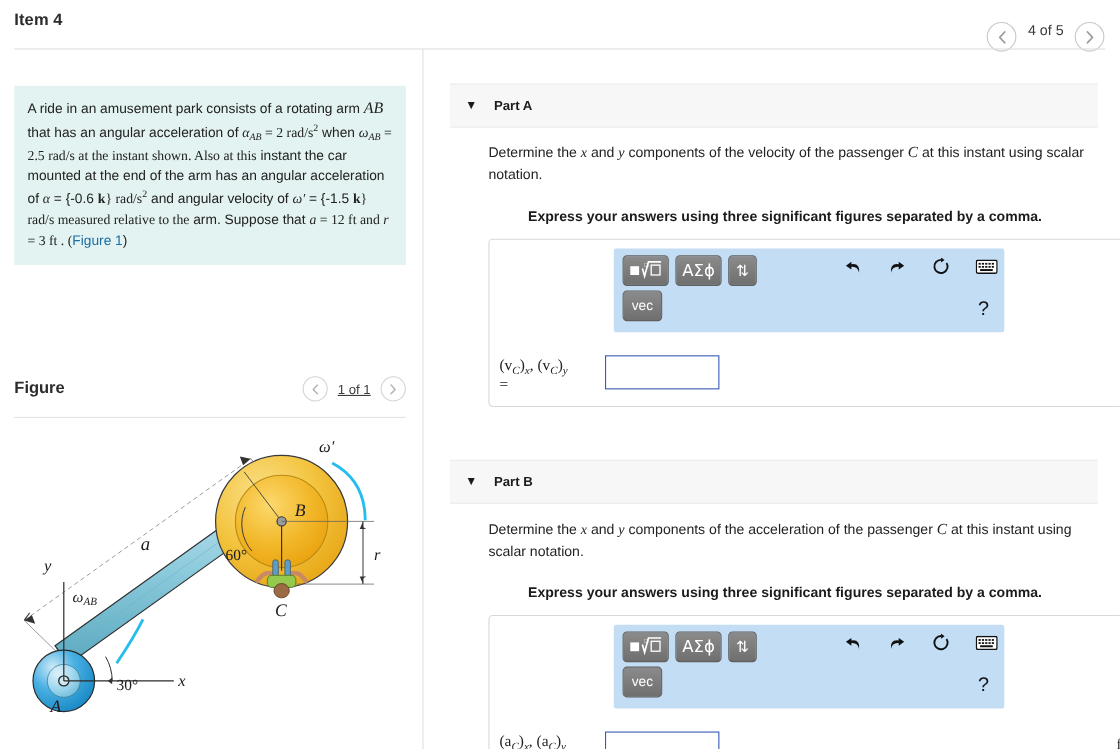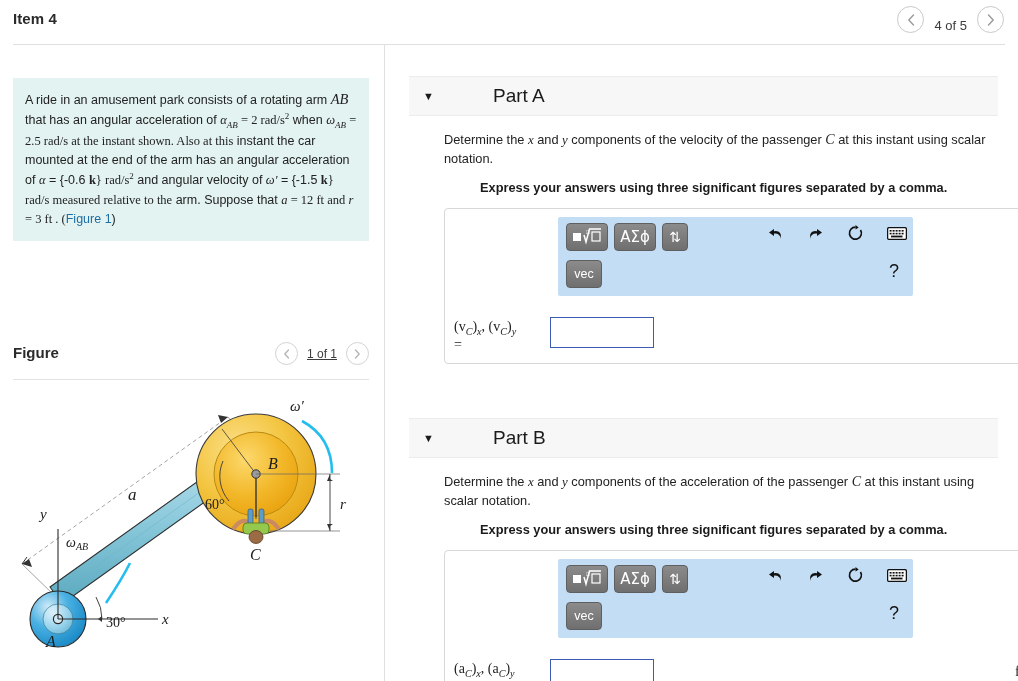--- a/index.html
+++ b/index.html
@@ -16,22 +16,22 @@
   
   .topbar {
     position: absolute; left: 0; top: 0; width: 1018px; height: 44px;
   }
   .item-title {
     position: absolute; left: 13px; top: 10px;
     font-size: 15px; font-weight: bold; color: #2b2b2b;
     letter-spacing: .1px;
   }
   .pager {
-    position: absolute; right: 14px; top: 6px;
-    display: flex; align-items: flex-end; gap: 10px;
+    position: absolute; right: 14px; top: 20px;
+    display: flex; align-items: flex-start; gap: 10px;
   }
   .circ-btn {
     width: 27px; height: 27px; border-radius: 50%;
     border: 1px solid #c9c9c9; background: #fff;
     display: flex; align-items: center; justify-content: center;
     color: #8a8a8a; font-size: 13px; line-height: 1;
     cursor: pointer; user-select: none;
   }
   .pager-label { font-size: 13px; color: #3c3c3c; }
 
@@ -89,25 +89,25 @@
   .part-block { position: absolute; left: 24px; width: 589px; }
   .part-header {
     height: 40px; background: #f7f7f7;
     display: flex; align-items: center;
     border-top: 1px solid #ececec; border-bottom: 1px solid #ececec;
   }
   .caret {
     width: 26px; margin-left: 14px; color: #1b1b1b; font-size: 11px;
     line-height: 1; cursor: pointer;
   }
-  .part-label { font-size: 19px; font-weight: normal; color: #1b1b1b; margin-left: 44px; }
+  .part-label { font-size: 12px; font-weight: bold; color: #1b1b1b; }
 
   .part-body { padding: 14px 0 0 35px; }
   .prompt { font-size: 12.8px; line-height: 1.45; color: #222; max-width: 556px; }
-  .bold-instr { font-size: 12.8px; font-weight: bold; color: #1b1b1b; margin-top: 11px; padding-left: 36px; }
+  .bold-instr { font-size: 12.8px; font-weight: bold; color: #1b1b1b; margin-top: 20px; padding-left: 36px; }
 
   .answer-card {
     margin-top: 13px; width: 607px;
     border: 1px solid #d8d8d8; border-radius: 4px; background: #fff;
     padding: 8px 10px 10px 9px;
   }
   .mathbar {
     margin-left: 104px; width: 355px; background: #c3ddf4;
     border-radius: 2px; padding: 6px 8px 8px 8px; position: relative;
     min-height: 76px;
@@ -115,21 +115,21 @@
   .mb-row { display: flex; align-items: flex-start; gap: 6px; }
   .mbtn {
     background: linear-gradient(#8b8b8b, #6f6f6f);
     border: 1px solid #5f5f5f; border-radius: 4px;
     color: #fff; display: flex; align-items: center; justify-content: center;
     cursor: pointer; user-select: none;
   }
   .mbtn-1 { width: 42px; height: 28px; font-size: 15px; }
   .mbtn-2 { width: 42px; height: 28px; font-size: 15px; font-family: "DejaVu Sans", sans-serif;}
   .mbtn-3 { width: 26px; height: 28px; font-size: 14px; }
-  .mbtn-vec { width: 36px; height: 28px; font-size: 12.5px; margin-top: 9px; }
+  .mbtn-vec { width: 36px; height: 28px; font-size: 12.5px; margin-top: 4px; }
   .tool-icons {
     position: absolute; right: 6px; top: 8px; display: flex; align-items: center; gap: 23px;
     color: #111;
   }
   .ticon { cursor: pointer; line-height: 1; display: flex; align-items: center; }
   .help-q {
     position: absolute; right: 14px; top: 44px;
     font-size: 18px; color: #111; cursor: pointer;
   }
   .answer-row {

